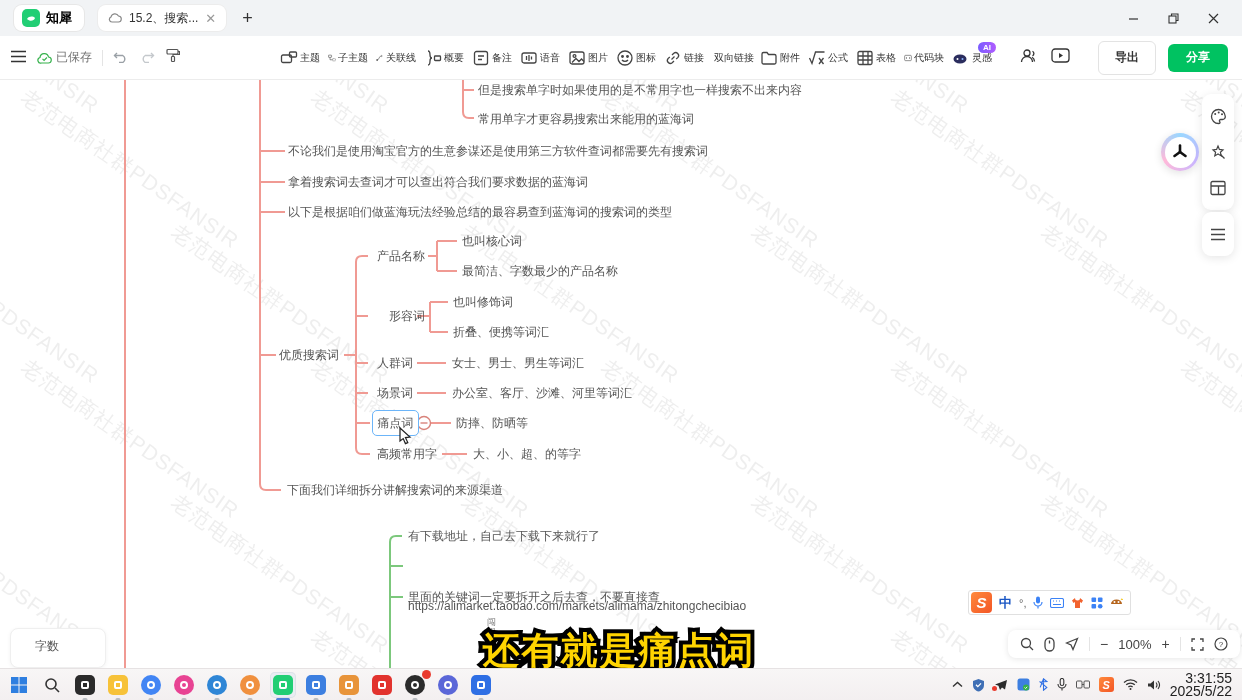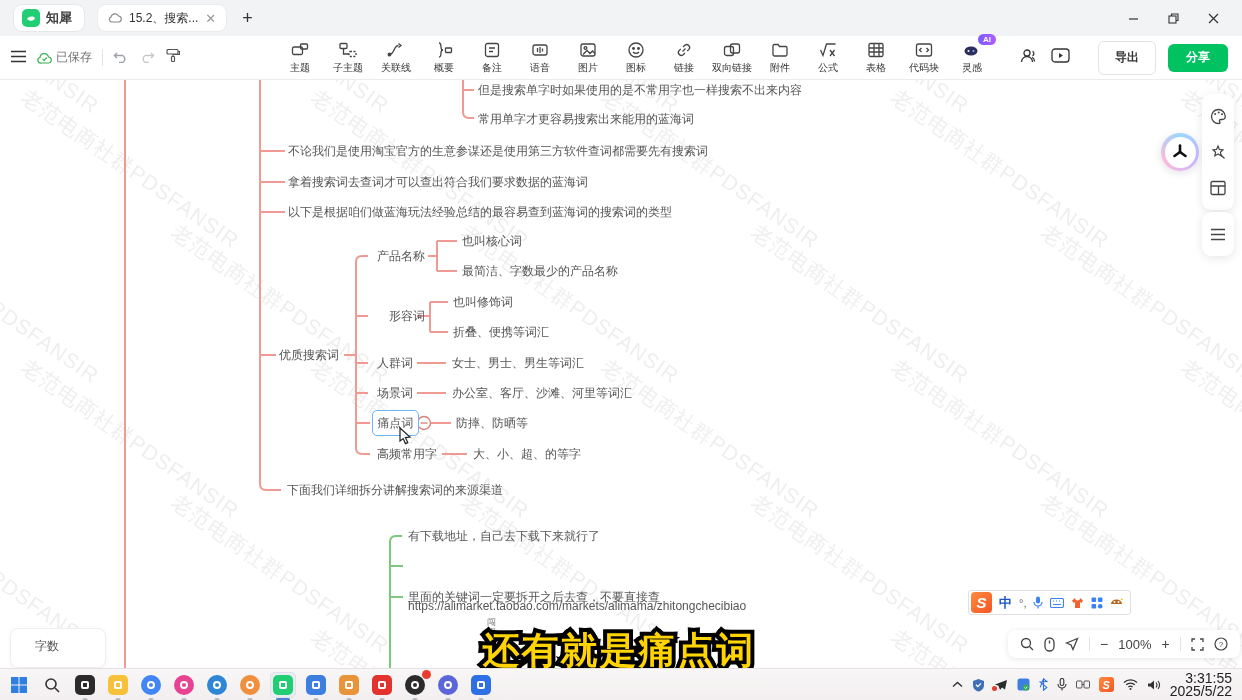--- a/index.html
+++ b/index.html
@@ -7,37 +7,37 @@
     font-family:"Liberation Sans","DejaVu Sans",sans-serif; background:#fff; }
 
   
   .titlebar { position:absolute; left:0; top:0; width:1242px; height:36px;
     background:#f1f3f5; display:flex; align-items:center; }
   .app-pill { display:flex; align-items:center; gap:6px; background:#fff;
     border-radius:8px; height:26px; padding:0 12px 0 8px; margin-left:14px;
     box-shadow:0 0 0 1px #e7e7e7; }
   .app-logo { width:18px; height:18px; border-radius:5px; background:#21ce74;
     display:flex; align-items:center; justify-content:center; color:#fff; font-size:11px; font-weight:bold; }
-  .app-name { font-size:13px; font-weight:bold; color:#404040; }
+  .app-name { font-size:13px; font-weight:bold; color:#000000; }
   .doc-tab { display:flex; align-items:center; gap:7px; background:#fff; border-radius:8px;
     height:26px; padding:0 10px; margin-left:14px; box-shadow:0 0 0 1px #ececec; }
   .doc-tab .t-title { font-size:12px; color:#333; }
   .tab-close { color:#999; font-size:13px; cursor:pointer; }
   .tab-plus { font-size:18px; color:#333; margin-left:16px; }
   .win-controls { margin-left:auto; display:flex; align-items:center; gap:10px; padding-right:14px; }
   .win-btn { width:30px; height:26px; display:flex; align-items:center; justify-content:center; color:#333; }
 
   
   .toolbar { position:absolute; left:0; top:36px; width:1242px; height:44px; background:#fff;
     border-bottom:1px solid #ececec; display:flex; align-items:center; }
   .tb-left { display:flex; align-items:center; gap:10px; padding-left:10px; width:280px; }
   .saved { display:flex; align-items:center; gap:4px; font-size:12px; color:#737373; }
   .tb-divider { width:1px; height:16px; background:#e4e4e4; }
   .tb-center { display:flex; align-items:flex-start; gap:8px; }
-  .tb-item { width:40px; display:flex; flex-direction:column; align-items:center; gap:2px; cursor:pointer; position:relative; }
+  .tb-item { width:40px; display:flex; flex-direction:row; align-items:center; gap:2px; cursor:pointer; position:relative; }
   .tb-item .lbl { font-size:10px; color:#333; white-space:nowrap; }
   .ai-badge { position:absolute; top:-7px; right:-4px; background:linear-gradient(90deg,#7a5cff,#b05cff);
     color:#fff; font-size:8px; font-weight:bold; border-radius:7px; padding:1px 5px; }
   .tb-right { margin-left:auto; display:flex; align-items:center; gap:12px; padding-right:14px; }
   .btn-export { height:32px; padding:16px 16px; border:1px solid #e3e3e3; border-radius:6px;
     background:#fff; font-size:12px; font-weight:bold; color:#333; display:flex; align-items:center;margin-left:16px; }
   .btn-share { height:28px; padding:0 18px; border-radius:6px; background:#00c261; color:#fff;
     font-size:12px; font-weight:bold; display:flex; align-items:center; }
 
   

